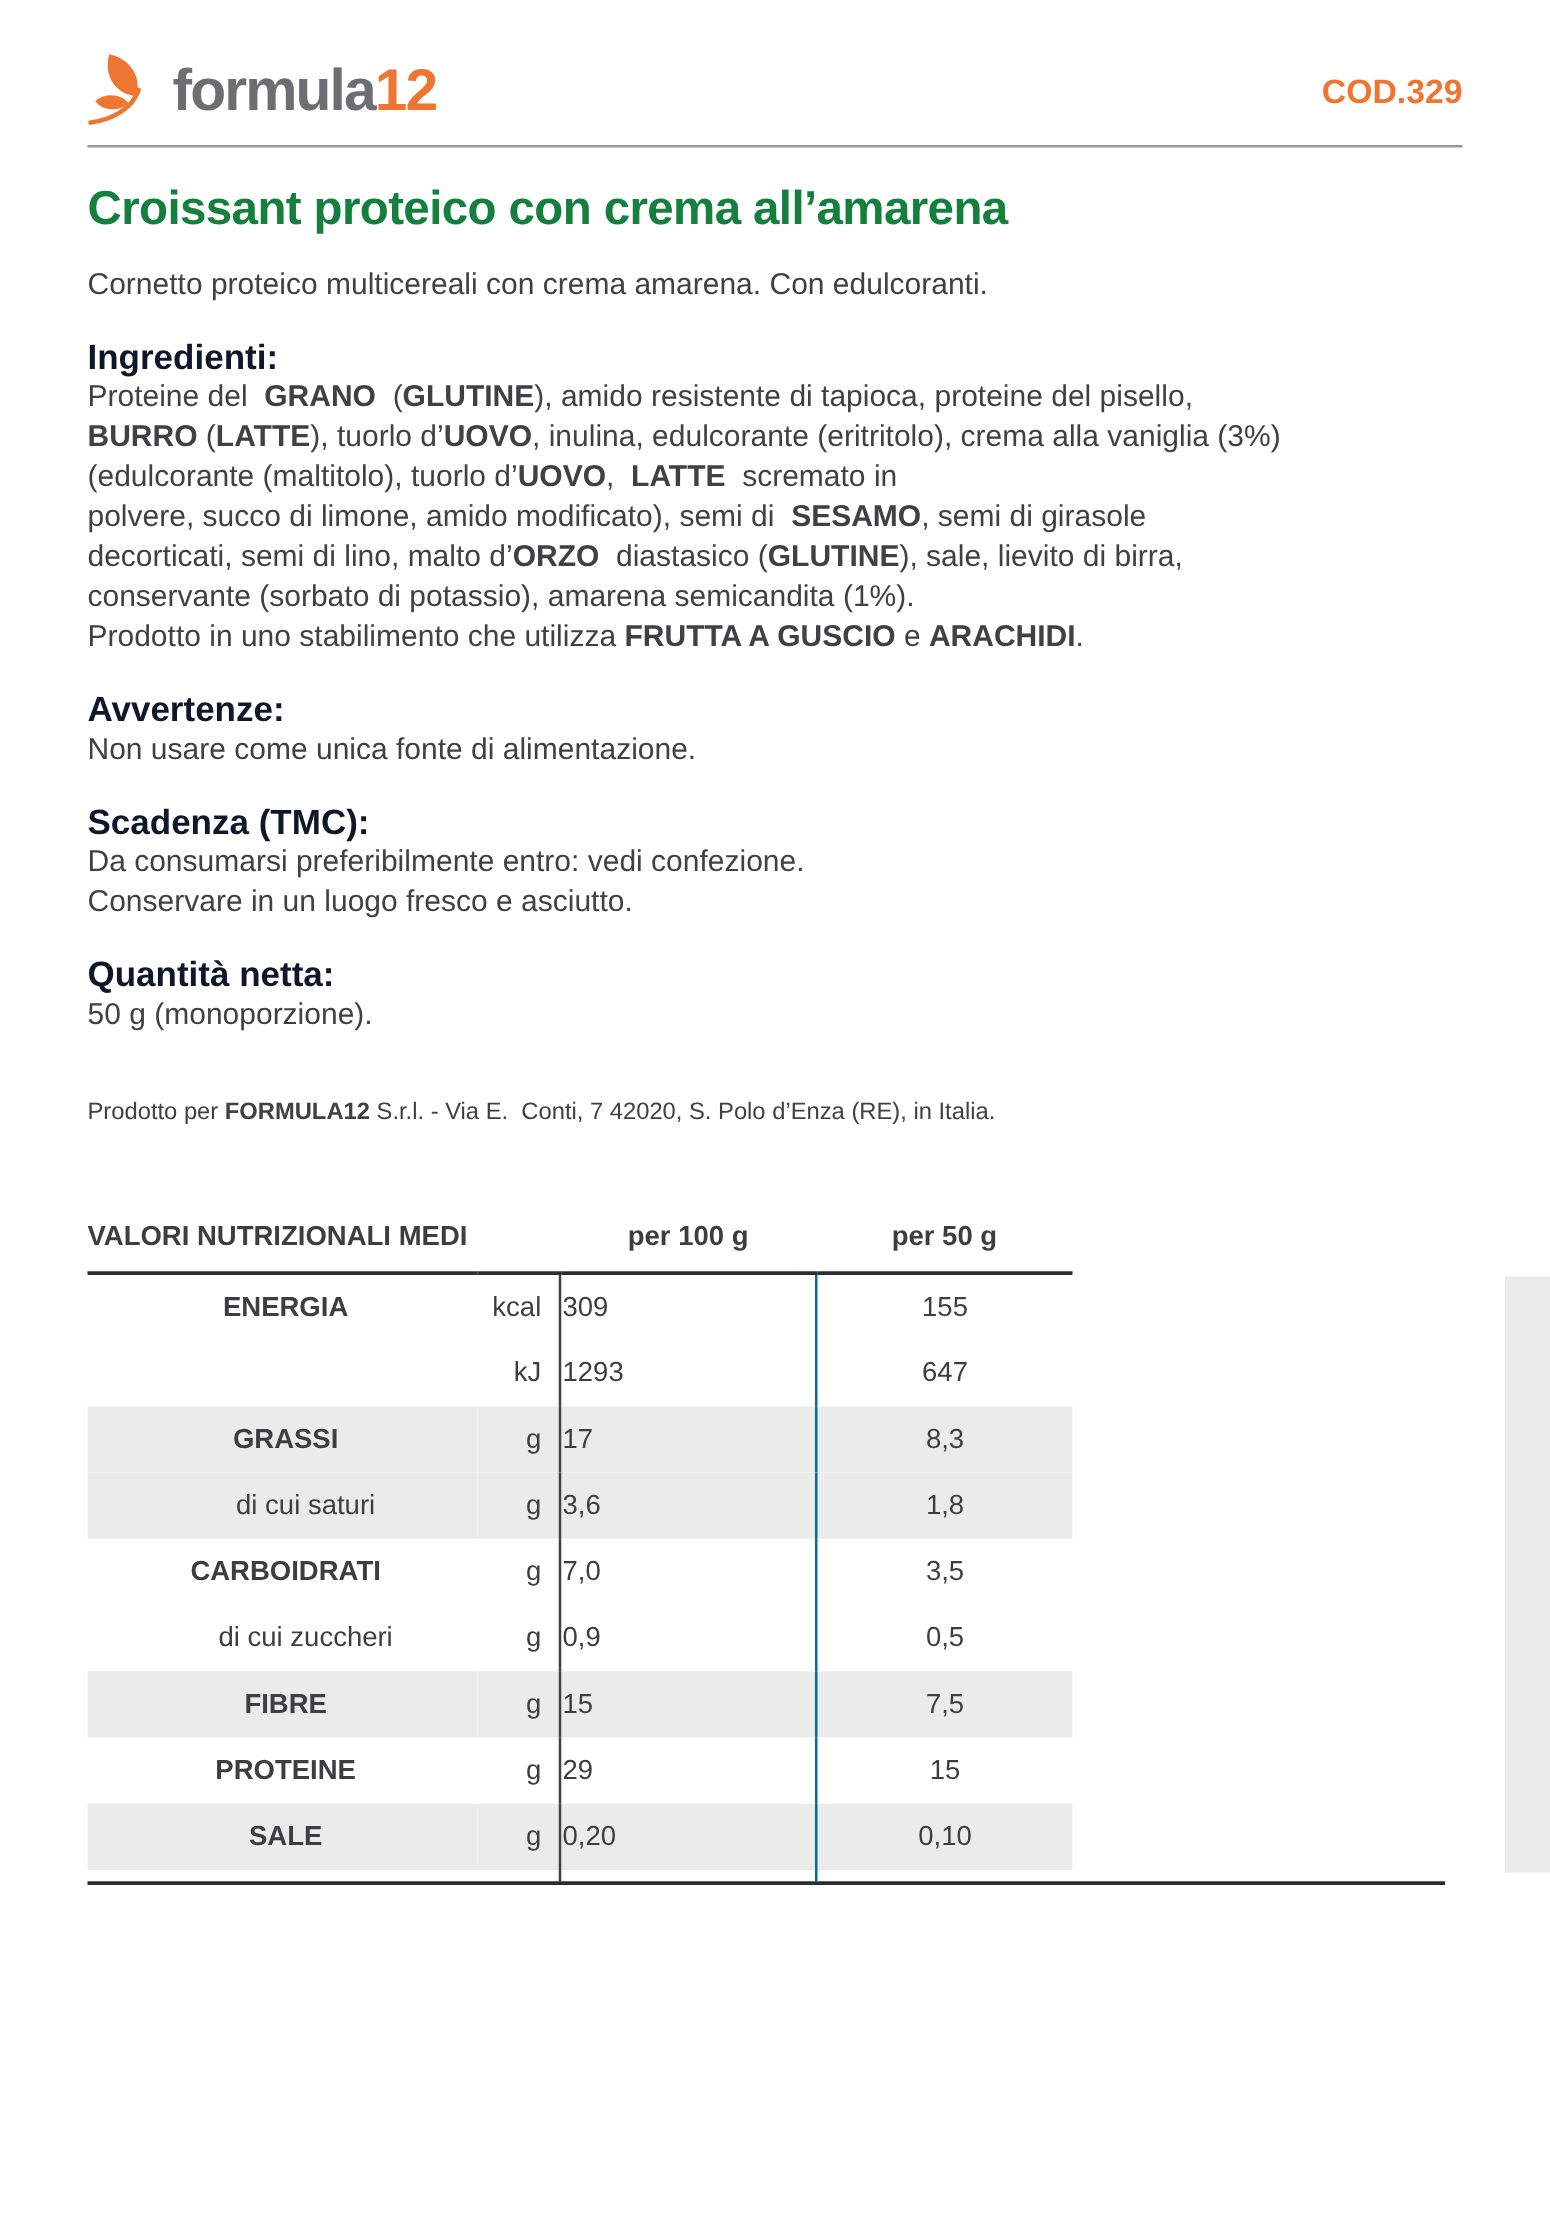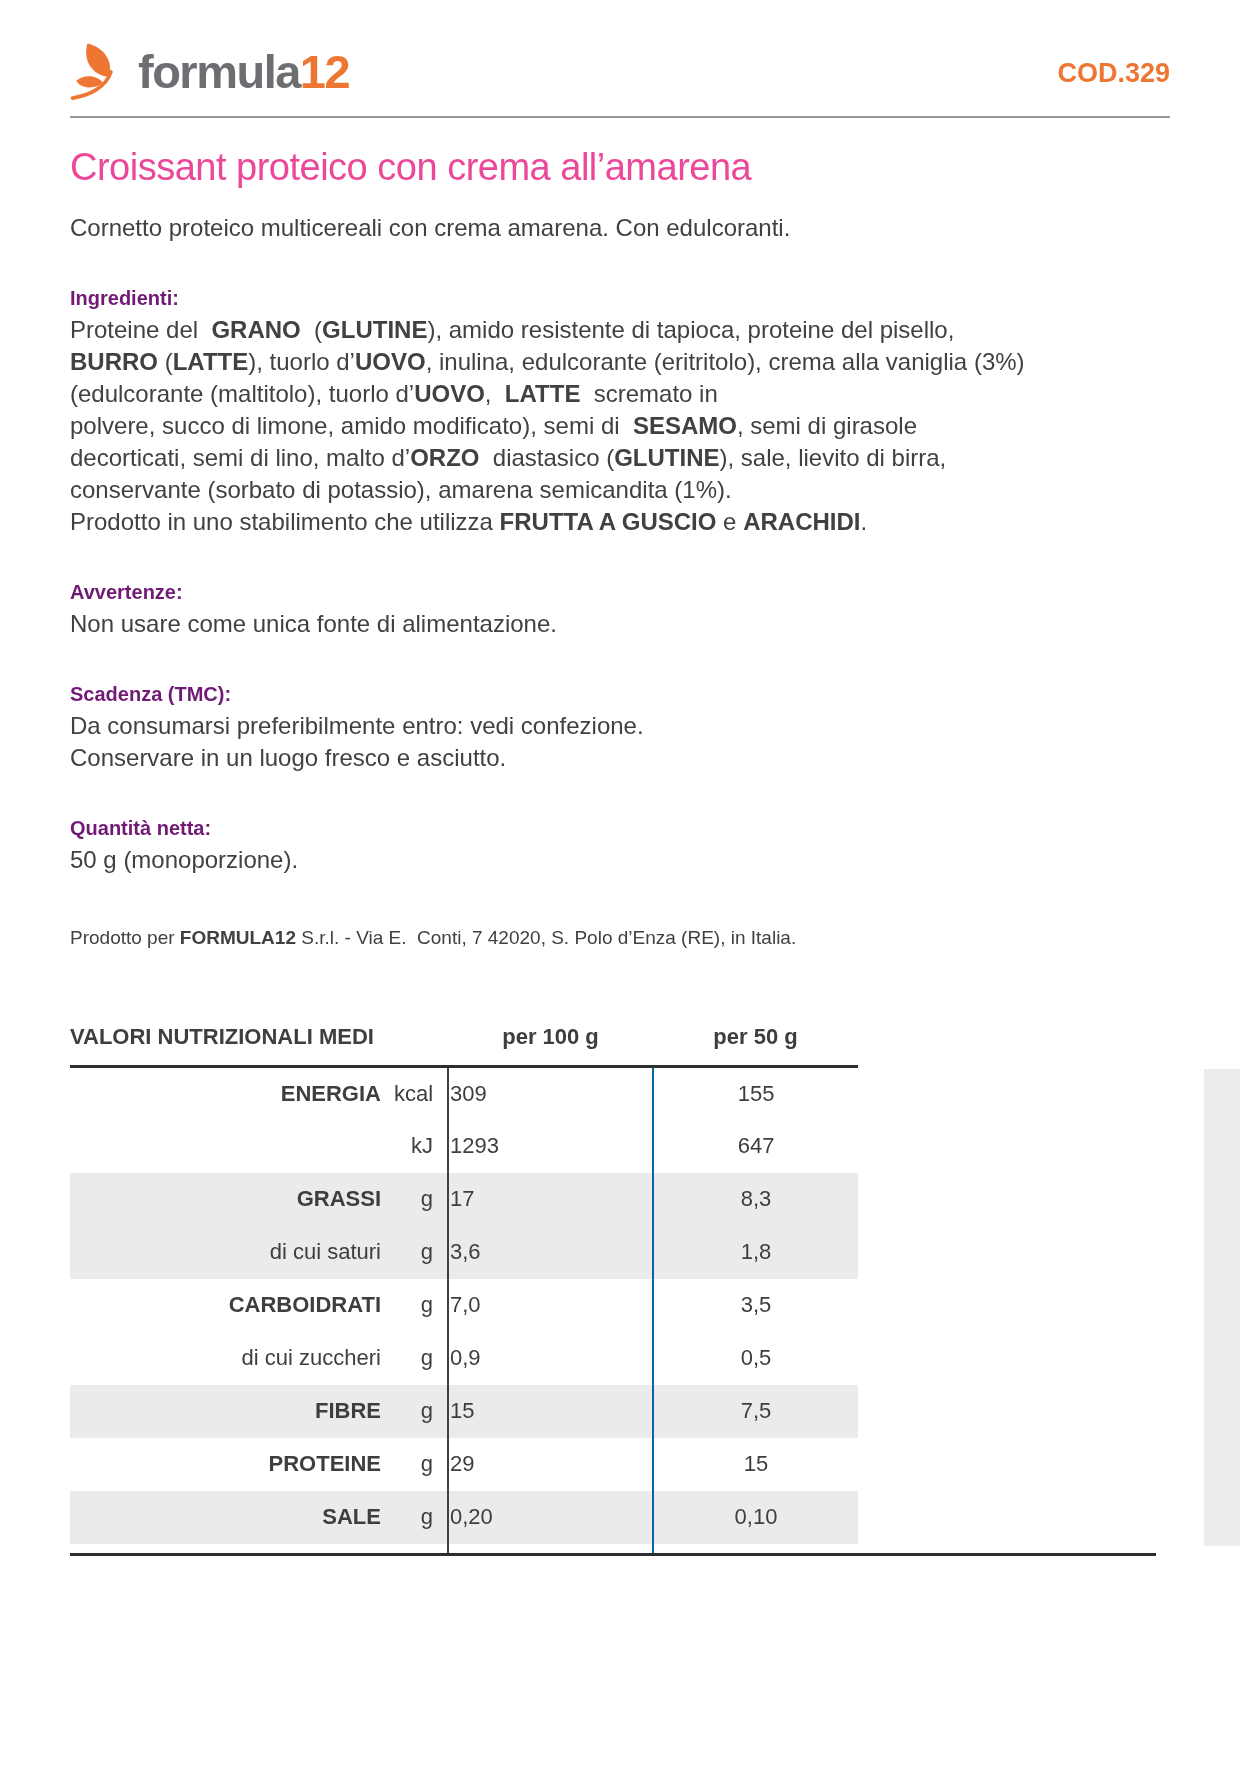--- a/index.html
+++ b/index.html
@@ -11,35 +11,35 @@
   }
   
   .header{display:flex;justify-content:space-between;align-items:flex-start;padding-top:40px;height:76px;}
   .logo{display:flex;align-items:flex-start;}
   .logo-icon{width:62px;height:64px;margin-right:6px;}
   .logo-text{font-size:47px;font-weight:700;color:#6D6E71;letter-spacing:-1.5px;line-height:64px;}
   .logo-num{color:#EE7633;}
   .code{color:#EE7633;font-weight:700;font-size:27px;margin-top:18px;letter-spacing:0;}
   .header-rule{border-top:2px solid #97989A;}
   
-  .title{margin:26px 0 0;font-size:38px;line-height:46px;font-weight:400;color:#ec4899;letter-spacing:-0.5px;}
+  .title{margin:26px 0 0;font-size:38px;line-height:46px;font-weight:700;color:#15803d;letter-spacing:-0.5px;}
   .subtitle{margin-top:22px;font-size:25px;line-height:30px;}
   
-  .sec-h{margin-top:38px;font-size:20px;line-height:32px;font-weight:700;color:#701a75;}
+  .sec-h{margin-top:26px;font-size:28px;line-height:32px;font-weight:700;color:#0f172a;}
   .sec-b{font-size:24px;line-height:32px;}
   .rich{white-space:pre-wrap;}
   .b{font-weight:700;}
   .producer{margin-top:46px;font-size:19px;line-height:32px;}
   
   .nutrition-area{display:flex;margin-top:70px;}
   table.nutri{border-collapse:collapse;table-layout:fixed;width:788px;font-size:22px;color:#3E3E40;}
   table.nutri th{font-weight:700;padding:0 0 15px 0;border-bottom:3px solid #2E2E30;vertical-align:bottom;}
   th.t-title{text-align:left;padding-left:6px;}
   th.t-c{text-align:center;}
-  td.label{text-align:right;font-weight:700;padding-left:6px;margin-left:13px;}
+  td.label{text-align:center;font-weight:700;padding-left:6px;margin-left:13px;}
   td.label.indent{font-weight:400;padding-left:38px;}
   td.unit{text-align:right;padding-right:14px;font-weight:400;}
   td.v100{text-align:left;border-left:2px solid #414143;border-right:2px solid #0369a1;}
   td.v50{text-align:center;}
   tbody tr{height:53px;}
   tbody tr.shaded td{background:#EBEBEB;}
   tbody tr.filler{height:9px;}
   tbody tr.filler td{background:none;}
   .bottom-rule{border-top:3px solid #2E2E30;width:1086px;margin-top:0;}
   

